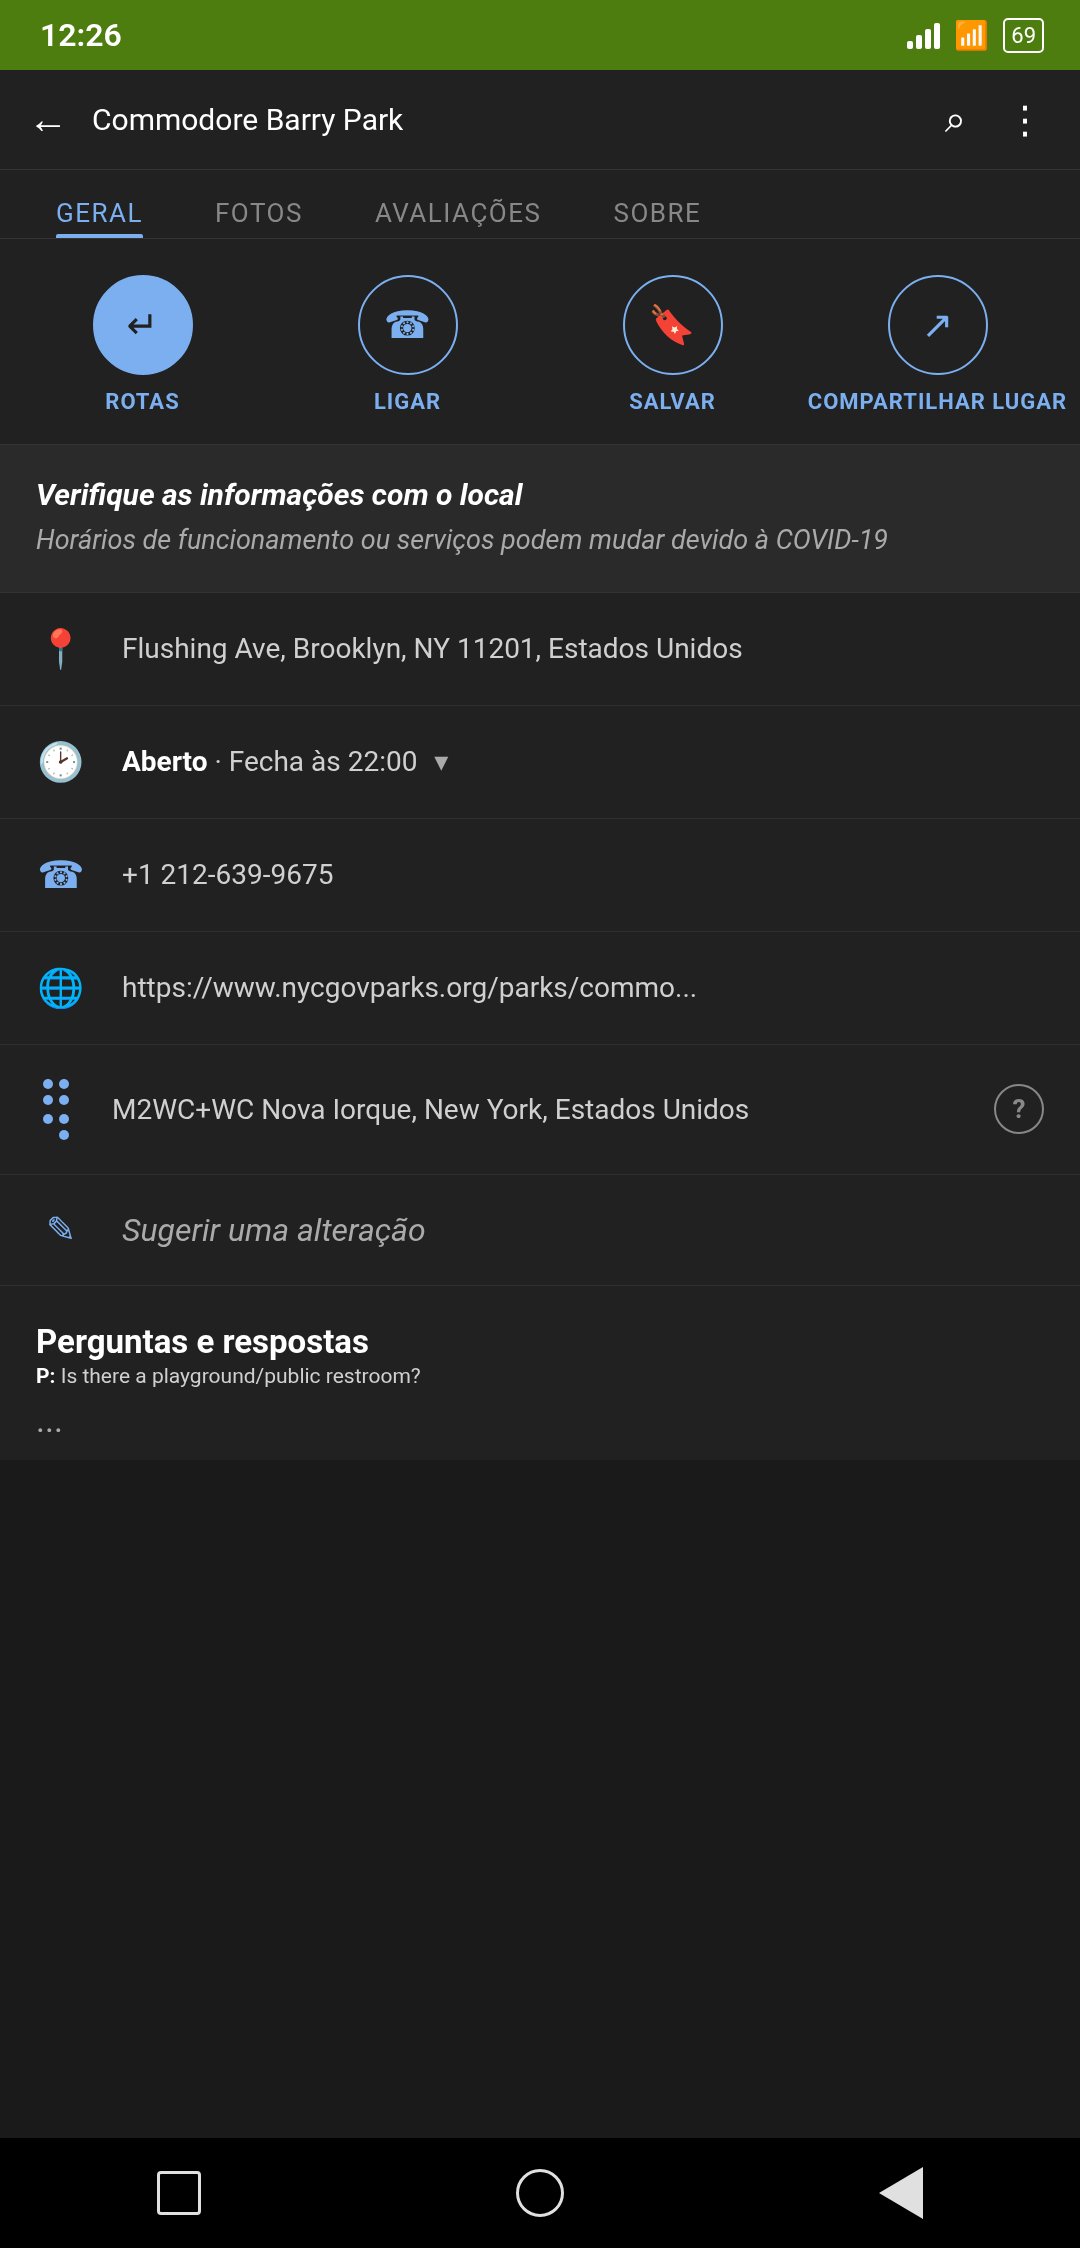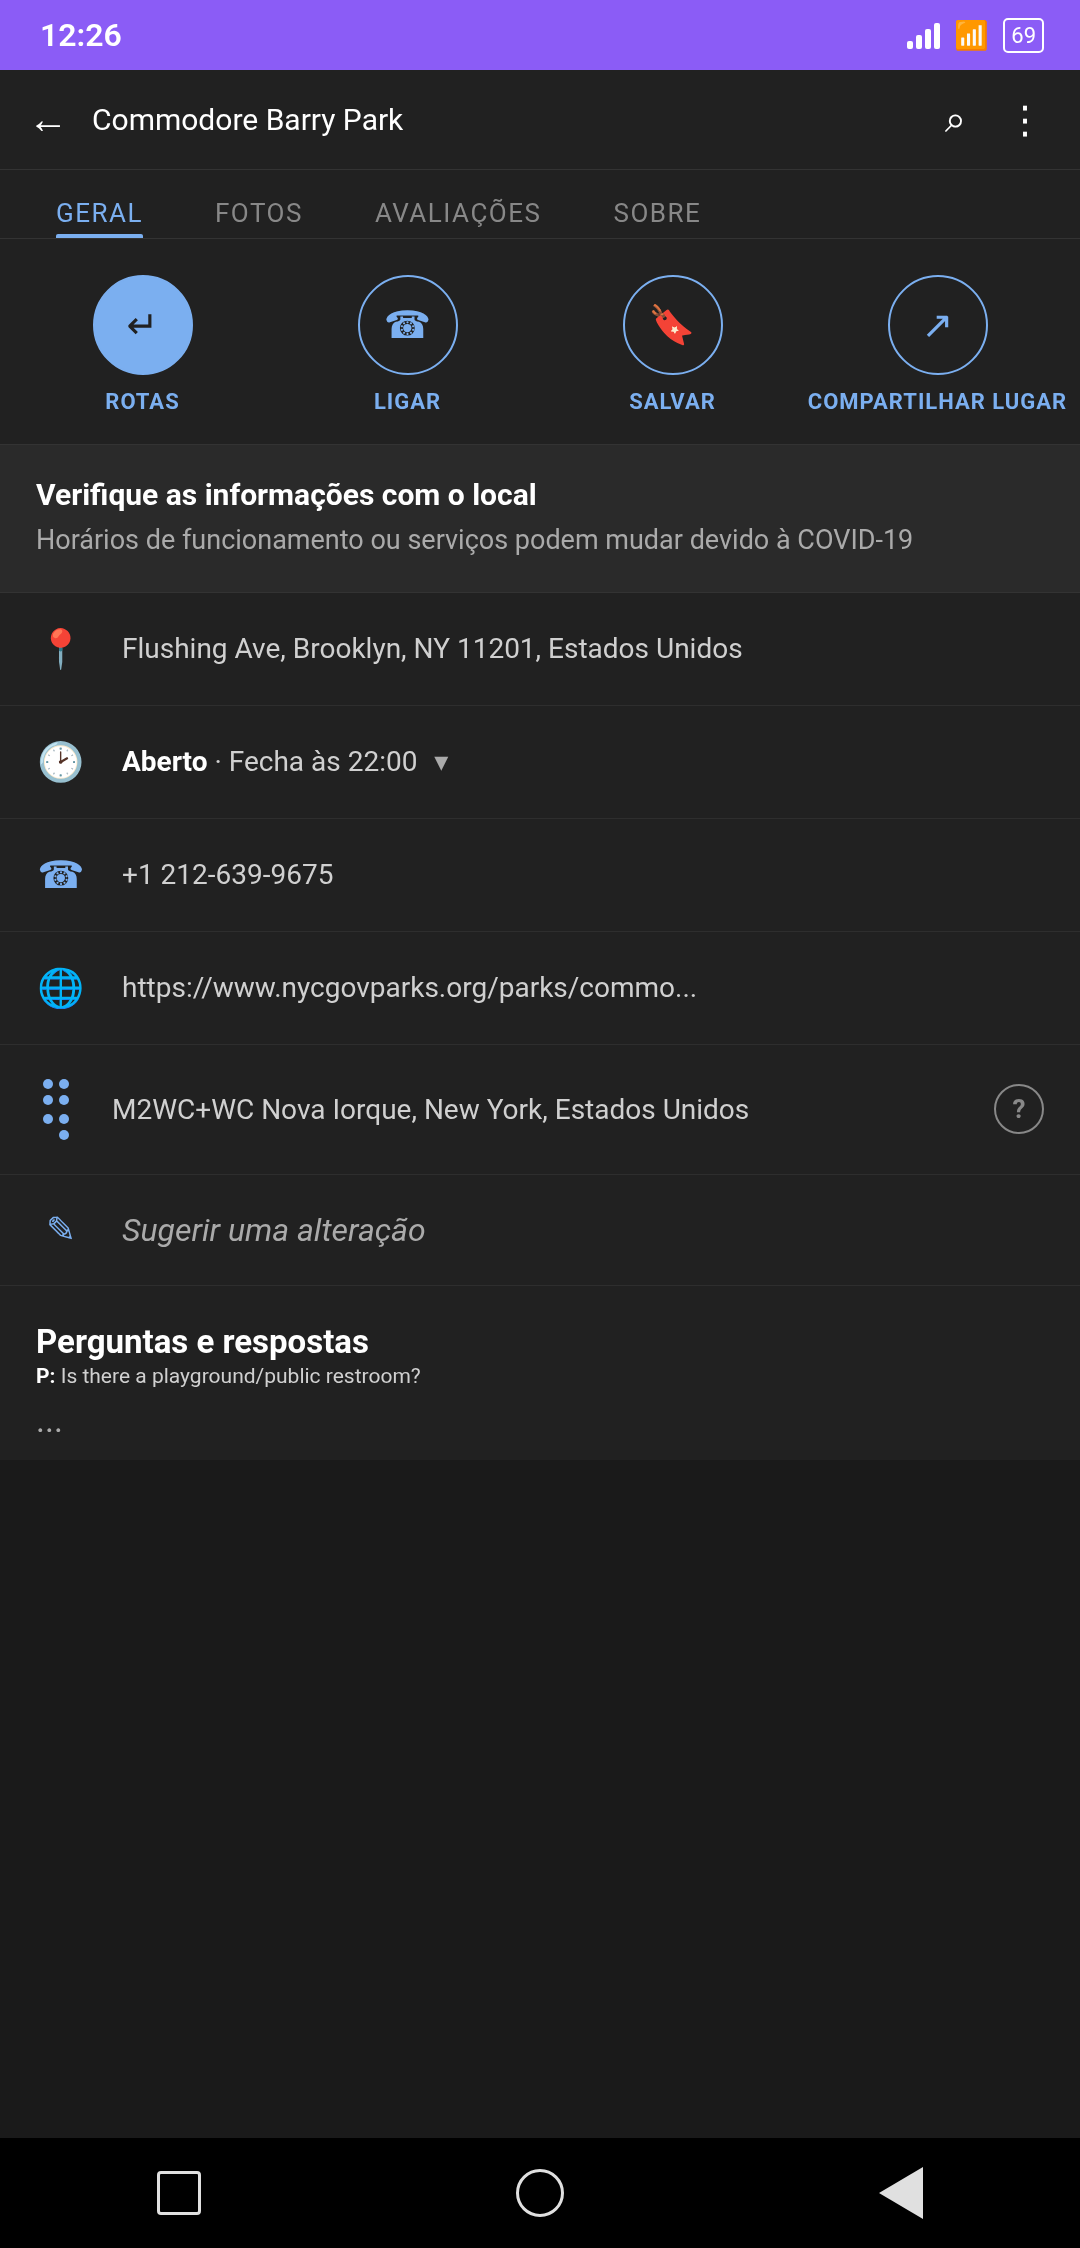--- a/index.html
+++ b/index.html
@@ -8,21 +8,21 @@
       background: #1a1a1a;
       color: #e0e0e0;
       font-family: 'Roboto', Arial, sans-serif;
       width: 1080px;
       min-height: 2248px;
       overflow-x: hidden;
     }
 
     
     .status-bar {
-      background: #8b5cf6;
+      background: #4d7c0f;
       display: flex;
       justify-content: space-between;
       align-items: center;
       padding: 14px 36px 14px 40px;
       height: 70px;
     }
     .status-time {
       font-size: 32px;
       font-weight: 600;
       color: #fff;
@@ -157,20 +157,21 @@
       letter-spacing: 1px;
       text-align: center;
       text-transform: uppercase;
     }
 
     
     .covid-notice {
       background: #2a2a2a;
       padding: 32px 36px;
       border-bottom: 1px solid #333;
+      font-style: italic;
     }
     .covid-title {
       font-size: 30px;
       font-weight: 700;
       color: #fff;
       margin-bottom: 10px;
     }
     .covid-text {
       font-size: 27px;
       color: #aaa;

